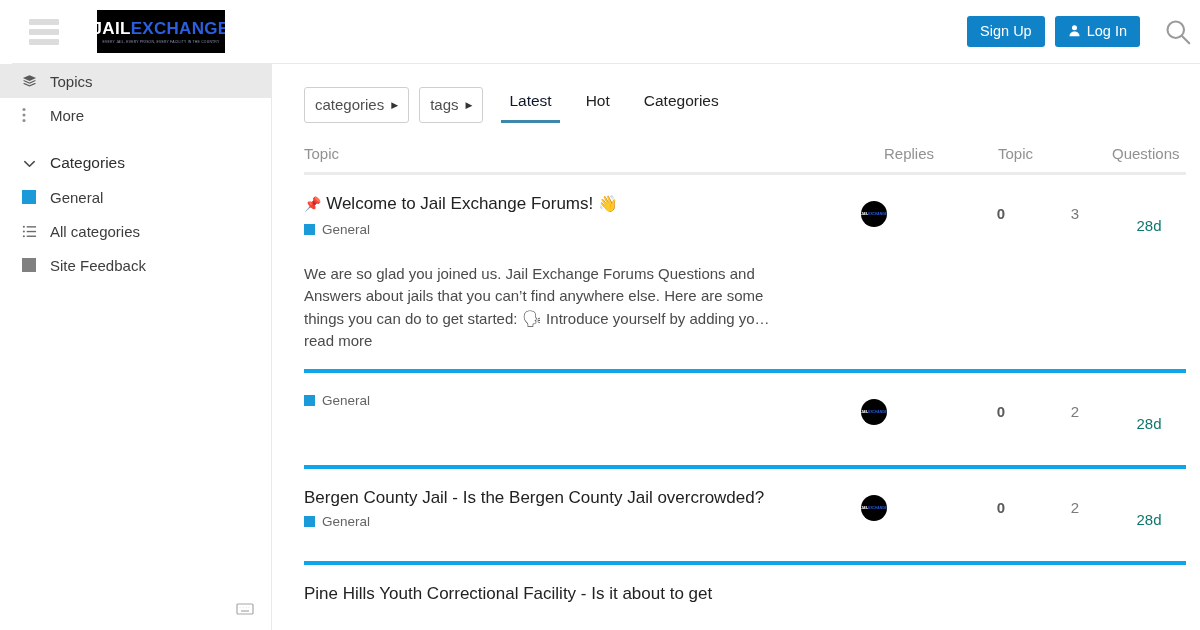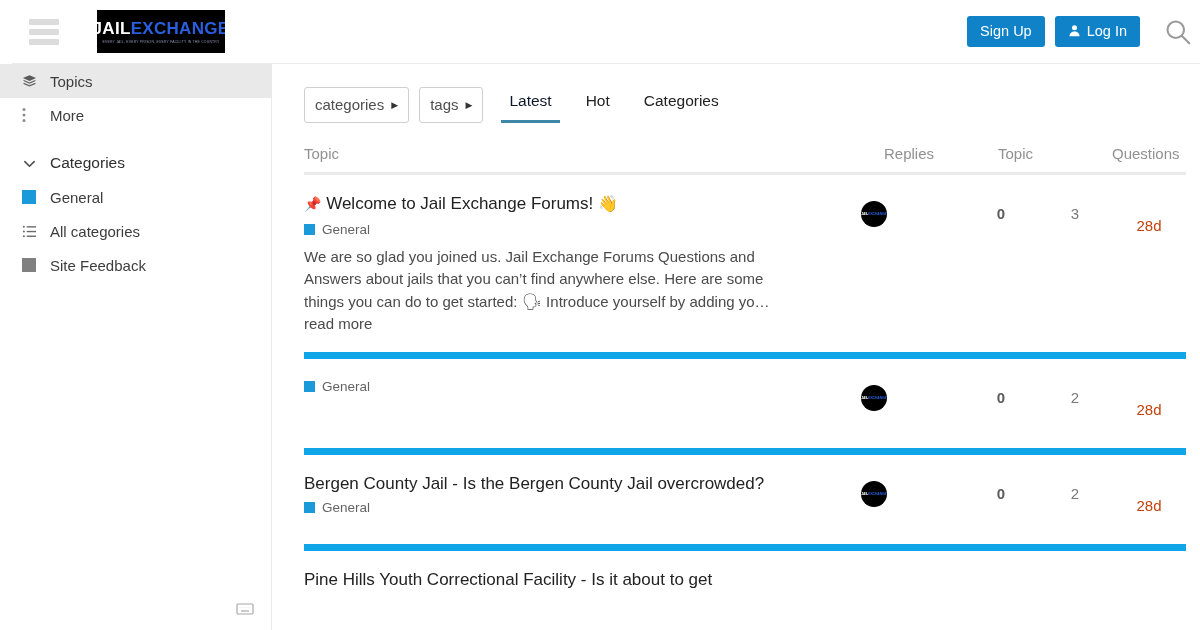--- a/index.html
+++ b/index.html
@@ -139,39 +139,39 @@
     border-bottom: 3px solid #ebebeb;
     gap: 40px;
   }
   .th-topic { flex: 1; }
   .th-n { width: 74px; text-align: left; cursor: pointer; }
 
   .row {
     display: flex; align-items: flex-start;
     margin: 0 14px 0 32px;
     padding: 16px 0 16px 0;
-    border-bottom: 7px solid #0ea5e9;
+    border-bottom: 4px solid #0ea5e9;
     min-height: 96px;
   }
   .row-main { flex: 1; padding-right: 10px; }
   .topic-title {
     font-size: 17px; line-height: 25.5px;
     color: #222222; cursor: pointer;
     max-width: 470px;
   }
   .pin { color: #8e8e8e; font-size: 14px; }
   .emoji { font-size: 16px; }
   .cat-tag {
     display: flex; align-items: center; gap: 7px;
     margin-top: 4px; font-size: 13.5px; color: #646464;
     cursor: pointer;
   }
   .cat-tag .swatch { width: 11px; height: 11px; }
   .excerpt {
-    margin-top: 9px;
+    margin-top: 26px;
     font-size: 15px; line-height: 22.5px;
     color: #4b4b4b;
     max-width: 470px;
   }
   .readmore { color: #4b4b4b; }
   .avatar {
     width: 26px; height: 26px; border-radius: 50%;
     background: #000000; flex: none;
     margin-top: 10px;
     display: flex; align-items: center; justify-content: center;
@@ -179,21 +179,21 @@
   }
   .av-text { font-size: 3.4px; color: #2a5fe0; font-weight: bold; letter-spacing: -.1px; }
   .av-text i { color: #ffffff; font-style: normal; }
   .col-avatar { width: 180px; display: flex; justify-content: center; }
   .col-n {
     width: 74px; text-align: center;
     font-size: 15px; margin-top: 14px;
   }
   .col-replies { color: #5b5b5b; font-weight: bold; }
   .col-views { color: #7a7a7a; }
-  .col-act { color: #c2410c; margin-top: 26px; }
+  .col-act { color: #0f766e; margin-top: 26px; }
 </style>
 </head>
 <body>
 
 <div class="header">
 
   <div class="hamburger">
     <span></span>
     <span></span>
     <span></span>

